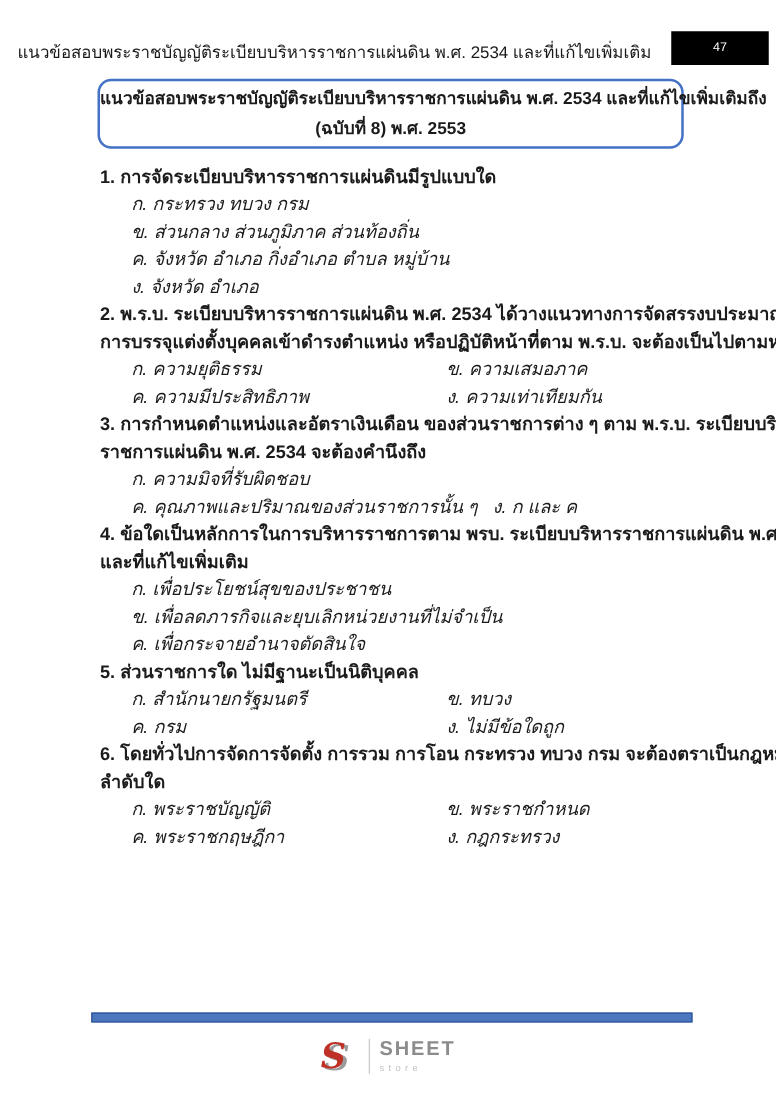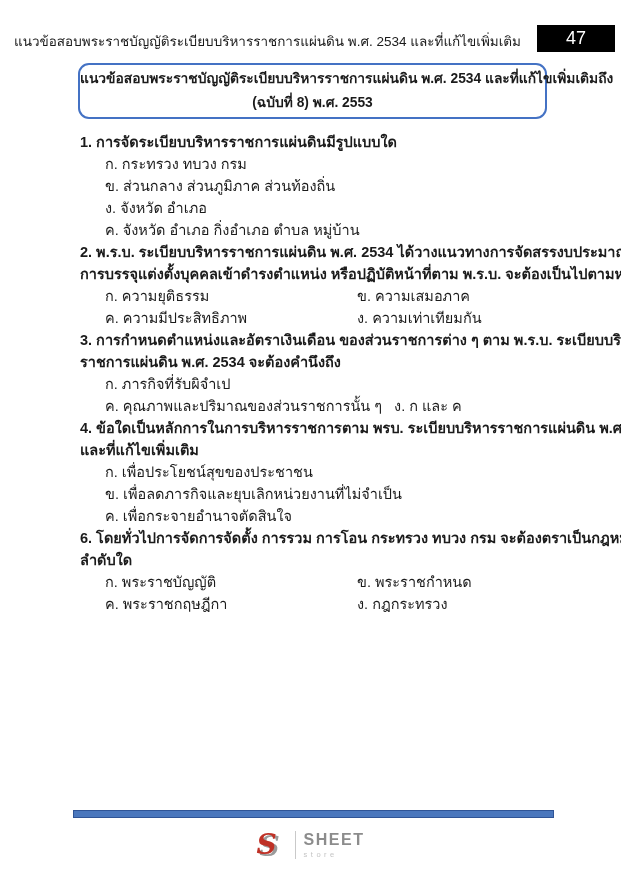--- a/index.html
+++ b/index.html
@@ -11,39 +11,39 @@
   .page { position:absolute; inset:0; }
 
   
   .header-title {
     position:absolute; top:30px; left:0; width:535px;
     text-align:center; font-size:13.5px; color:#1a1a1a;
   }
   .page-number-box {
     position:absolute; top:25px; left:537px; width:78px; height:27px;
     background:#000000; color:#ffffff; display:flex;
-    align-items:center; justify-content:center; font-size:18px;
+    align-items:center; justify-content:center; font-size:10px;
   }
 
   
   .title-box {
     position:absolute; top:63px; left:78px; width:469px; height:56px;
     border:2.5px solid #4472c4; border-radius:11px; box-sizing:border-box;
     display:flex; flex-direction:column; justify-content:center;
     background:#ffffff;
   }
   .title-box .tline {
     text-align:center; font-weight:700; font-size:13.8px; line-height:24px;
     white-space:nowrap;
   }
 
   
   .content { position:absolute; top:131px; left:80px; width:470px; }
   .q-line { font-weight:700; font-size:14.5px; line-height:22px; white-space:nowrap; }
-  .opts { padding-left:25px; }
+  .opts { padding-left:25px;font-style:italic; }
   .opt-row { display:flex; line-height:22px; font-size:14.5px; font-weight:400; }
   .opt-cell { flex:0 0 auto; white-space:nowrap; }
   .opt-cell.first2 { min-width:252px; box-sizing:border-box; padding-right:12px; }
 
   
   .footer-bar {
     position:absolute; top:810px; left:73px; width:479px; height:6px;
     background:#4a77bd; border:1px solid #2f5496;
   }
   .footer-logo {
@@ -82,24 +82,24 @@
       <div class="question">
         <div class="q-line">1. การจัดระเบียบบริหารราชการแผ่นดินมีรูปแบบใด</div>
         <div class="opts">
           <div class="opt-row">
             <span class="opt-cell">ก. กระทรวง ทบวง กรม</span>
           </div>
           <div class="opt-row">
             <span class="opt-cell">ข. ส่วนกลาง ส่วนภูมิภาค ส่วนท้องถิ่น</span>
           </div>
           <div class="opt-row">
-            <span class="opt-cell">ง. จังหวัด อำเภอ</span>
+            <span class="opt-cell">ค. จังหวัด อำเภอ กิ่งอำเภอ ตำบล หมู่บ้าน</span>
           </div>
           <div class="opt-row">
-            <span class="opt-cell">ค. จังหวัด อำเภอ กิ่งอำเภอ ตำบล หมู่บ้าน</span>
+            <span class="opt-cell">ง. จังหวัด อำเภอ</span>
           </div>
         </div>
       </div>
       <div class="question">
         <div class="q-line">2. พ.ร.บ. ระเบียบบริหารราชการแผ่นดิน พ.ศ. 2534 ได้วางแนวทางการจัดสรรงบประมาณและ</div>
         <div class="q-line">การบรรจุแต่งตั้งบุคคลเข้าดำรงตำแหน่ง หรือปฏิบัติหน้าที่ตาม พ.ร.บ. จะต้องเป็นไปตามหลักการ</div>
         <div class="opts">
           <div class="opt-row">
             <span class="opt-cell first2">ก. ความยุติธรรม</span>
             <span class="opt-cell">ข. ความเสมอภาค</span>
@@ -108,40 +108,53 @@
             <span class="opt-cell first2">ค. ความมีประสิทธิภาพ</span>
             <span class="opt-cell">ง. ความเท่าเทียมกัน</span>
           </div>
         </div>
       </div>
       <div class="question">
         <div class="q-line">3. การกำหนดตำแหน่งและอัตราเงินเดือน ของส่วนราชการต่าง ๆ ตาม พ.ร.บ. ระเบียบบริหาร</div>
         <div class="q-line">ราชการแผ่นดิน พ.ศ. 2534 จะต้องคำนึงถึง</div>
         <div class="opts">
           <div class="opt-row">
-            <span class="opt-cell first2">ก. ภารกิจที่รับผิจำเป</span>
+            <span class="opt-cell first2">ก. ความมิจที่รับผิดชอบ</span>
           </div>
           <div class="opt-row">
             <span class="opt-cell first2">ค. คุณภาพและปริมาณของส่วนราชการนั้น ๆ</span>
             <span class="opt-cell">ง. ก และ ค</span>
           </div>
         </div>
       </div>
       <div class="question">
         <div class="q-line">4. ข้อใดเป็นหลักการในการบริหารราชการตาม พรบ. ระเบียบบริหารราชการแผ่นดิน พ.ศ. 2534</div>
         <div class="q-line">และที่แก้ไขเพิ่มเติม</div>
         <div class="opts">
           <div class="opt-row">
             <span class="opt-cell">ก. เพื่อประโยชน์สุขของประชาชน</span>
           </div>
           <div class="opt-row">
             <span class="opt-cell">ข. เพื่อลดภารกิจและยุบเลิกหน่วยงานที่ไม่จำเป็น</span>
           </div>
           <div class="opt-row">
             <span class="opt-cell">ค. เพื่อกระจายอำนาจตัดสินใจ</span>
+          </div>
+        </div>
+      </div>
+      <div class="question">
+        <div class="q-line">5. ส่วนราชการใด ไม่มีฐานะเป็นนิติบุคคล</div>
+        <div class="opts">
+          <div class="opt-row">
+            <span class="opt-cell first2">ก. สำนักนายกรัฐมนตรี</span>
+            <span class="opt-cell">ข. ทบวง</span>
+          </div>
+          <div class="opt-row">
+            <span class="opt-cell first2">ค. กรม</span>
+            <span class="opt-cell">ง. ไม่มีข้อใดถูก</span>
           </div>
         </div>
       </div>
       <div class="question">
         <div class="q-line">6. โดยทั่วไปการจัดการจัดตั้ง การรวม การโอน กระทรวง ทบวง กรม จะต้องตราเป็นกฎหมายใน</div>
         <div class="q-line">ลำดับใด</div>
         <div class="opts">
           <div class="opt-row">
             <span class="opt-cell first2">ก. พระราชบัญญัติ</span>
             <span class="opt-cell">ข. พระราชกำหนด</span>

